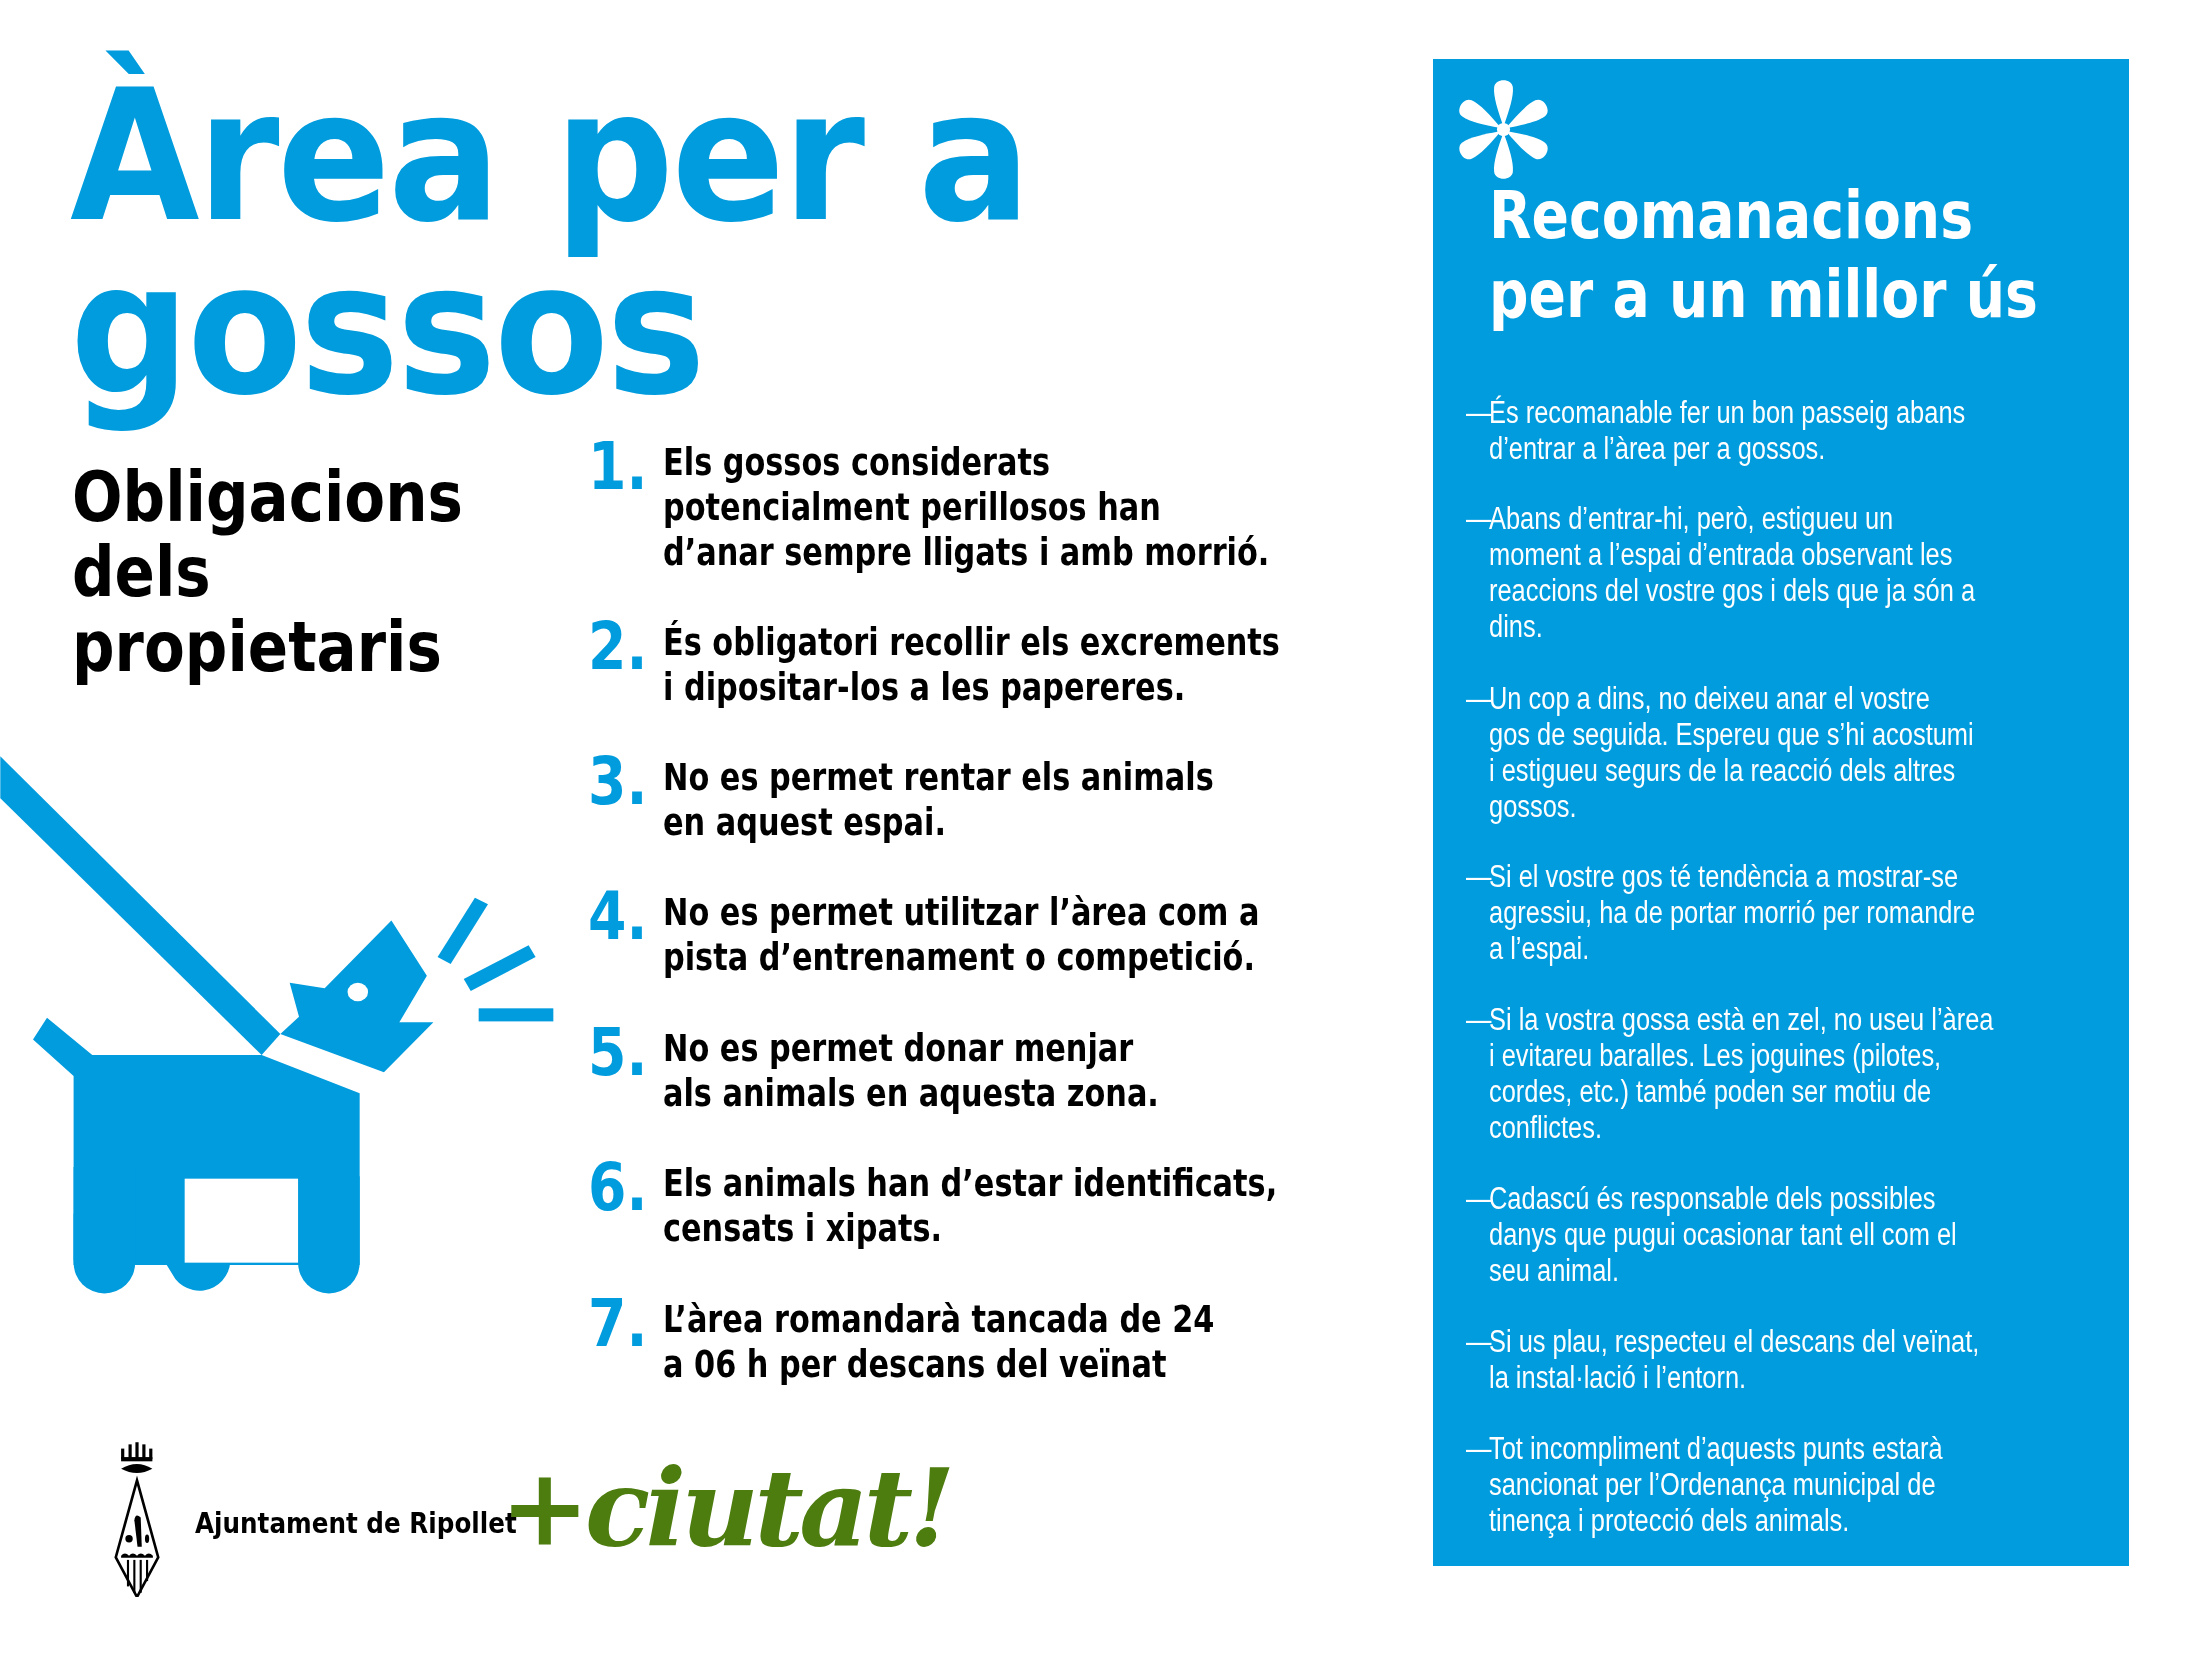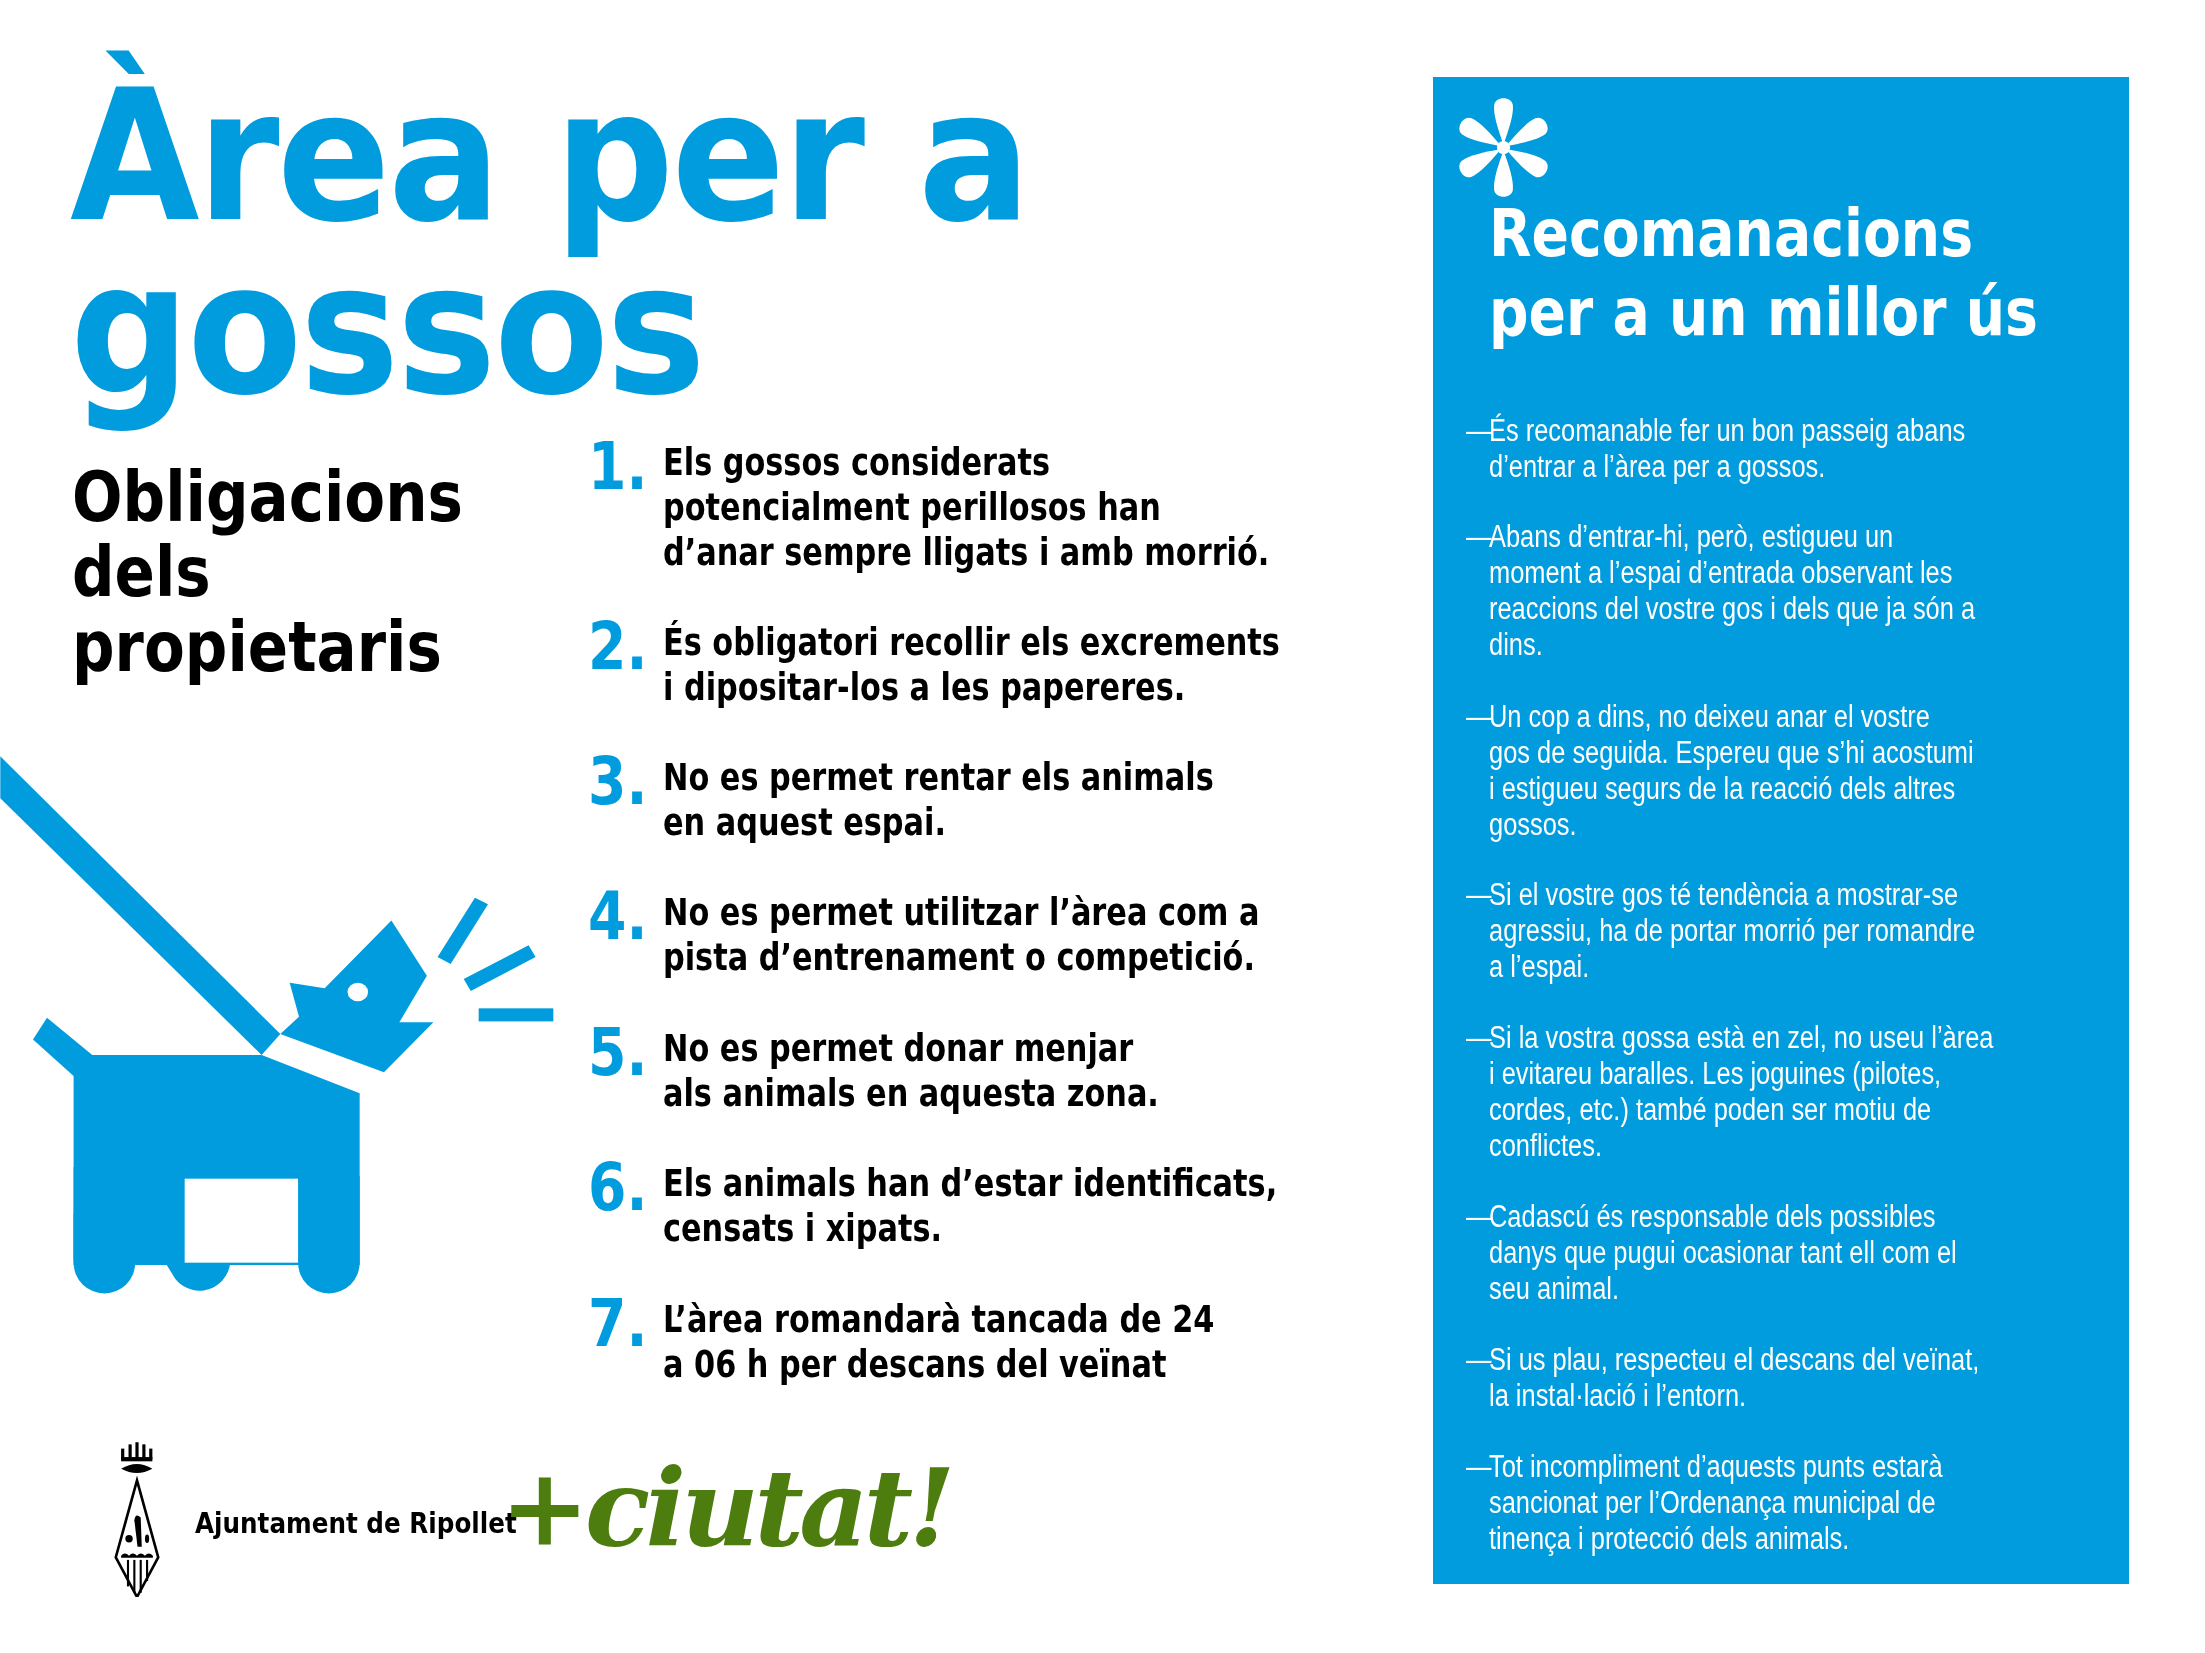--- a/index.html
+++ b/index.html
@@ -4,21 +4,21 @@
 <style>
   html,body{margin:0;padding:0;background:#ffffff;}
   body{width:2205px;height:1654px;position:relative;overflow:hidden;font-family:"DejaVu Sans","Liberation Sans",sans-serif;}
   .title{position:absolute;left:70px;top:70px;margin:0;color:#009cde;font-weight:bold;font-size:182px;line-height:173px;letter-spacing:-2.8px;font-family:"DejaVu Sans",sans-serif;transform:scaleX(0.92);transform-origin:left top;}
   .subtitle{position:absolute;left:72px;top:460px;margin:0;color:#000;font-weight:bold;font-size:70px;line-height:75px;transform:scaleX(0.85);transform-origin:left top;font-family:"DejaVu Sans",sans-serif;}
   .dog{position:absolute;left:0;top:747px;width:584px;height:630px;}
   .rules{position:absolute;left:588px;top:439px;width:794px;margin:0;padding:0;list-style:none;}
   .rule{display:flex;align-items:flex-start;position:absolute;left:0;}
   .rule-num{color:#009cde;font-weight:bold;font-size:65px;line-height:56px;width:75px;font-family:"DejaVu Sans",sans-serif;transform:scaleX(0.85);transform-origin:left top;}
   .rule-text{color:#000;font-weight:bold;font-size:37px;line-height:45px;padding-top:0.9px;font-family:"DejaVu Sans",sans-serif;transform:scaleX(0.82);transform-origin:left top;white-space:pre-line;width:934px;}
-  .panel{position:absolute;left:1433px;top:77px;width:696px;height:1507px;background:#009cde;}
+  .panel{position:absolute;left:1433px;top:59px;width:696px;height:1507px;background:#009cde;}
   .panel-icon{position:absolute;left:18.7px;top:18.7px;width:103px;height:103px;}
   .panel-title{position:absolute;left:56px;top:117px;margin:0;color:#fff;font-weight:bold;font-size:65px;line-height:79px;font-family:"DejaVu Sans",sans-serif;transform:scaleX(0.85);transform-origin:left top;white-space:pre-line;width:794px;}
   .recs{position:absolute;left:56px;top:336px;margin:0;padding:0;list-style:none;width:700px;}
   .rec{position:absolute;left:0;color:#fff;font-size:31px;line-height:36px;font-family:"Liberation Sans",sans-serif;transform:scaleX(0.82);transform-origin:left top;white-space:pre-line;width:794px;}
   .rec-dash{position:absolute;left:-28px;top:0;}
   .footer{position:absolute;left:74px;top:1438px;height:163px;width:794px;}
   .crest{position:absolute;left:0;top:0;width:126px;height:159px;}
   .org-name{position:absolute;left:121px;top:68px;color:#000;font-weight:bold;font-size:29px;font-family:"DejaVu Sans",sans-serif;transform:scaleX(0.85);transform-origin:left top;white-space:nowrap;}
   .slogan{position:absolute;left:418px;top:9.3px;color:#4d7c0f;font-weight:bold;font-style:italic;font-size:107px;line-height:121px;font-family:"DejaVu Serif",serif;letter-spacing:-4.7px;white-space:nowrap;margin-left:8px;}
 </style>

